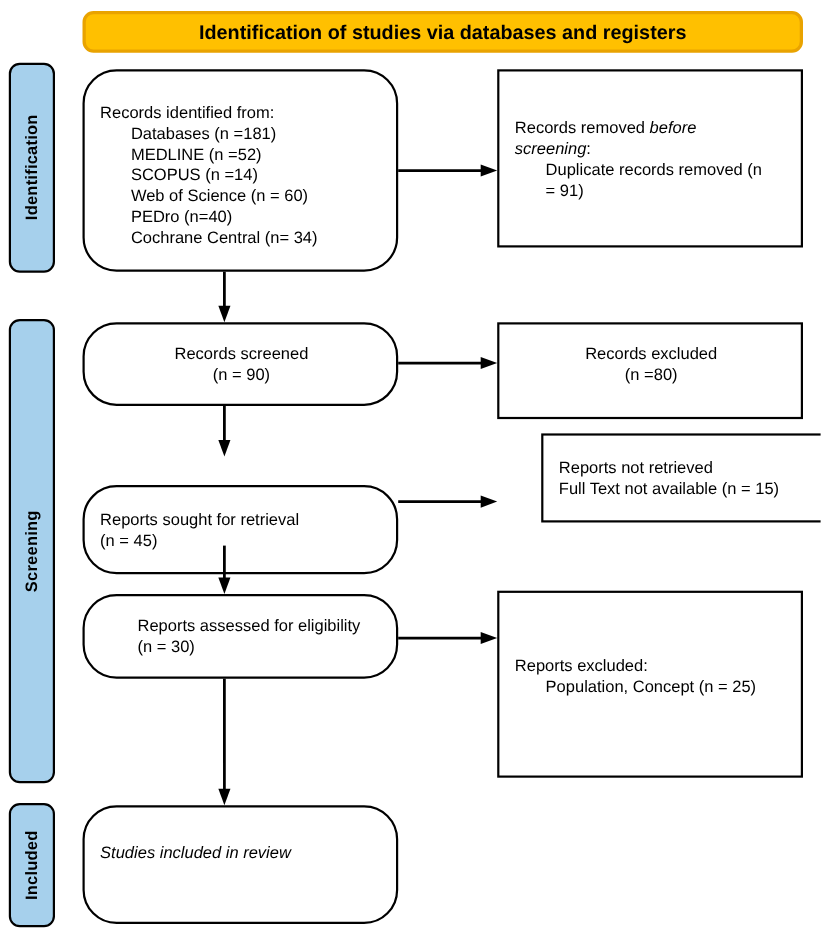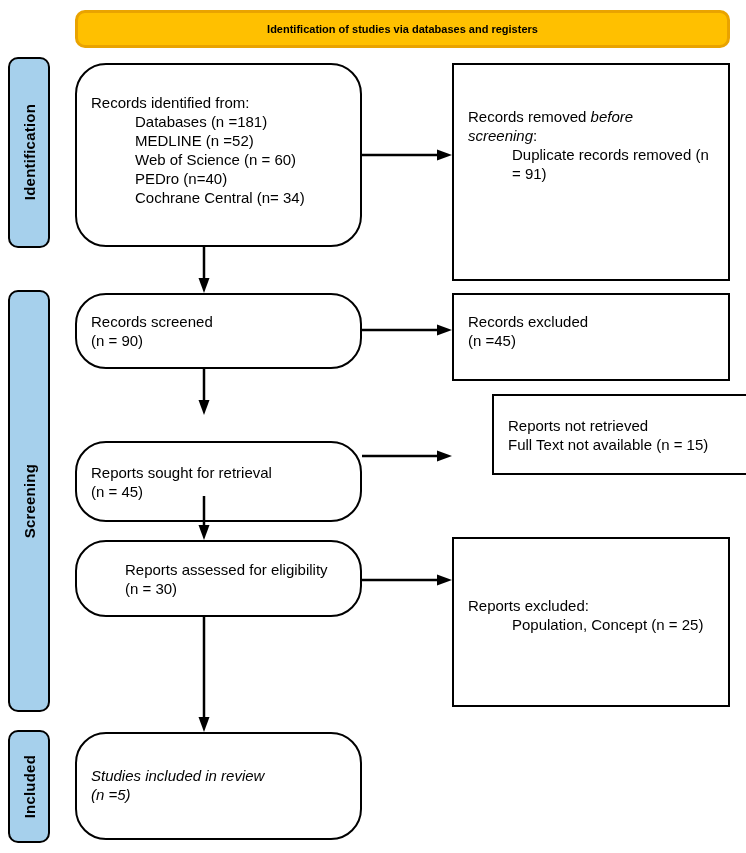--- a/index.html
+++ b/index.html
@@ -14,21 +14,21 @@
     font-size: 15px;
     line-height: 19px;
   }
   .banner {
     position: absolute;
     left: 75px; top: 10px; width: 655px; height: 38px;
     background: #FFC000;
     border: 3px solid #E9A300;
     border-radius: 10px;
     display: flex; align-items: center; justify-content: center;
-    font-weight: bold; font-size: 11px;
+    font-weight: bold; font-size: 18px;
   }
   .stage {
     position: absolute;
     left: 8px; width: 42px;
     background: #A6D0EC;
     border: 2px solid #000;
     border-radius: 10px;
     display: flex; align-items: center; justify-content: center;
   }
   .stage-label {
@@ -41,36 +41,36 @@
   }
   .stage-identification { top: 57px;  height: 191px; }
   .stage-screening     { top: 290px; height: 422px; }
   .stage-included      { top: 730px; height: 113px; }
   .box {
     position: absolute;
     background: #ffffff;
     border: 2px solid #000;
   }
   .box-inner { padding: 0 12px 0 14px; }
-  .indent { margin-left: 44px; }
+  .indent { margin-left: 28px; }
   .it { font-style: italic; }
   .col-left  { left: 75px;  width: 287px; border-radius: 31px; }
   .col-right { left: 452px; width: 278px; }
   .box-records-identified   { top: 63px;  height: 184px; }
-  .box-records-removed      { top: 63px;  height: 218px; }
+  .box-records-removed      { top: 63px;  height: 162px; }
   .box-records-screened     { top: 293px; height: 76px; }
   .box-records-excluded     { top: 293px; height: 88px; }
   .box-reports-sought       { top: 415px; height: 81px; margin-top: 26px; }
   .box-reports-not-retrieved{ top: 394px; height: 81px; margin-left: 40px; }
   .box-reports-assessed     { top: 540px; height: 77px; }
   .box-reports-excluded     { top: 537px; height: 170px; }
   .box-studies-included     { top: 732px; height: 108px; font-style: italic; }
   .pt28 { padding-top: 28px; }
   .pt42 { padding-top: 42px; }
-  .pt17 { padding-top: 17px; }
+  .pt17 { padding-top: 17px; text-align: center; }
   .pt20 { padding-top: 20px; }
   .pt18 { padding-top: 18px; padding-left: 48px; }
   .pt57 { padding-top: 57px; }
   .pt32 { padding-top: 32px; }
   .removed-item { width: 207px; }
   #arrows {
     position: absolute; left: 0; top: 0;
     width: 746px; height: 853px;
     pointer-events: none;
   }
@@ -94,20 +94,21 @@
   </div>
   <div class="stage stage-included">
     <span class="stage-label">Included</span>
   </div>
 
   <div class="box col-left box-records-identified">
     <div class="box-inner pt28">
       <div>Records identified from:</div>
       <div class="indent">Databases (n =181)</div>
       <div class="indent">MEDLINE (n =52)</div>
+      <div class="indent">SCOPUS (n =14)</div>
       <div class="indent">Web of Science (n = 60)</div>
       <div class="indent">PEDro (n=40)</div>
       <div class="indent">Cochrane Central (n= 34)</div>
     </div>
   </div>
 
   <div class="box col-right box-records-removed">
     <div class="box-inner pt42">
       <div><span>Records removed </span><span class="it">before</span></div>
       <div><span class="it">screening</span><span>:</span></div>
@@ -118,21 +119,21 @@
   <div class="box col-left box-records-screened">
     <div class="box-inner pt17">
       <div>Records screened</div>
       <div>(n = 90)</div>
     </div>
   </div>
 
   <div class="box col-right box-records-excluded">
     <div class="box-inner pt17">
       <div>Records excluded</div>
-      <div>(n =45)</div>
+      <div>(n =80)</div>
     </div>
   </div>
 
   <div class="box col-left box-reports-sought">
     <div class="box-inner pt20">
       <div>Reports sought for retrieval</div>
       <div>(n = 45)</div>
     </div>
   </div>
 
@@ -153,21 +154,20 @@
   <div class="box col-right box-reports-excluded">
     <div class="box-inner pt57">
       <div>Reports excluded:</div>
       <div class="indent">Population, Concept (n = 25)</div>
     </div>
   </div>
 
   <div class="box col-left box-studies-included">
     <div class="box-inner pt32">
       <div>Studies included in review</div>
-      <div>(n =5)</div>
     </div>
   </div>
 
   <svg id="arrows" viewBox="0 0 746 853" xmlns="http://www.w3.org/2000/svg">
     <g>
       <line x1="362" y1="155" x2="440" y2="155"></line>
       <polygon points="452,155 437,149.5 437,160.5"></polygon>
     </g>
     <g>
       <line x1="204" y1="247" x2="204" y2="281"></line>

